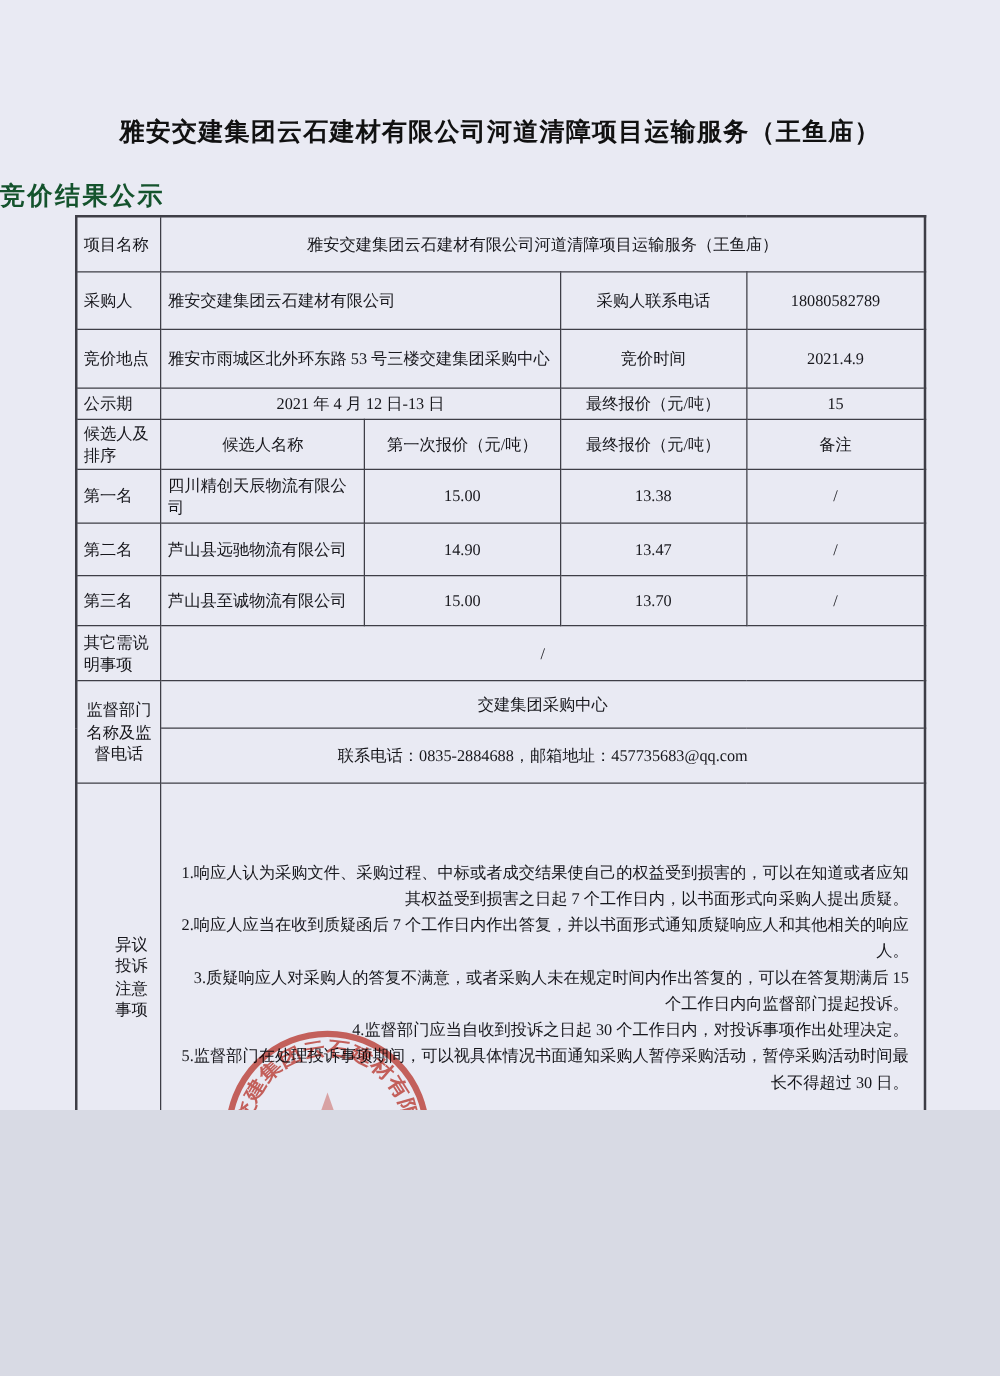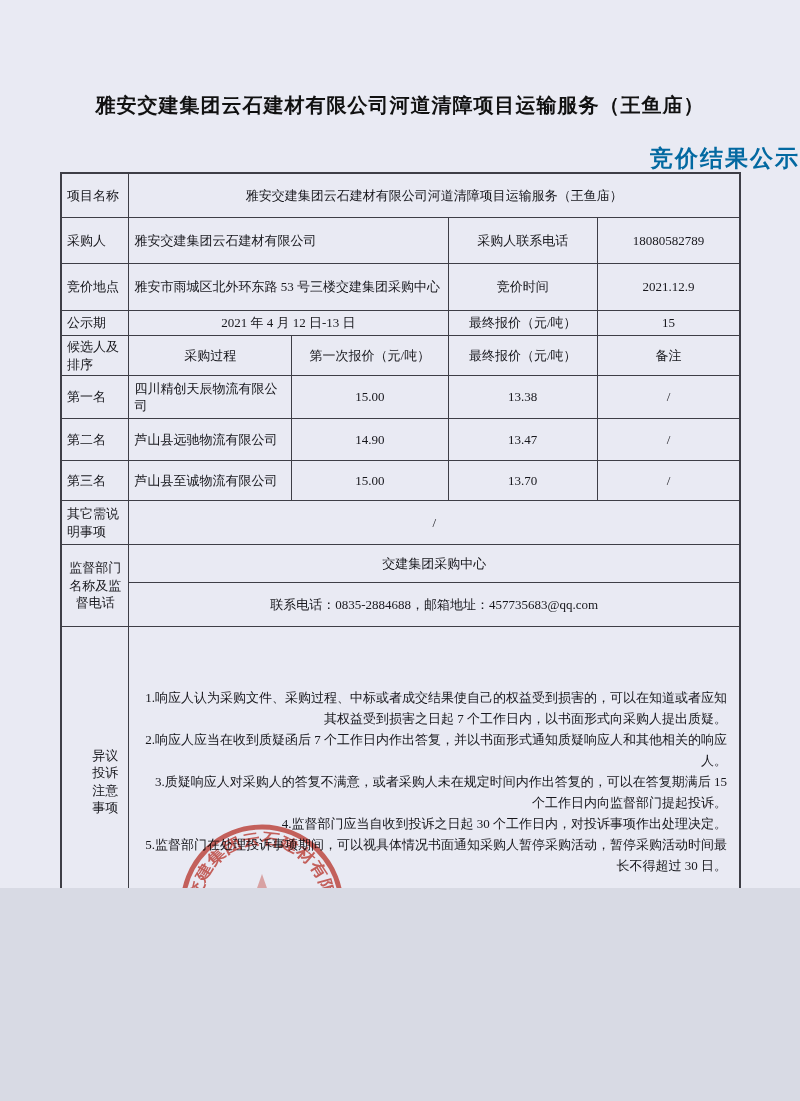--- a/index.html
+++ b/index.html
@@ -19,26 +19,26 @@
     padding-top:92px;
     text-align:center;
     font-family:"DejaVu Sans","Liberation Sans",sans-serif;
     font-weight:bold;
     font-size:20px;
     letter-spacing:1px;
     color:#111;
   }
   .doc-subtitle{
     margin-top:24px;
-    text-align:right;
+    text-align:left;
     font-family:"DejaVu Sans","Liberation Sans",sans-serif;
     font-weight:bold;
-    font-size:23px;
+    font-size:20px;
     letter-spacing:2px;
-    color:#0369a1;
+    color:#14532d;
   }
   table.main{
     position:absolute;
     left:60px;top:172px;
     width:681px;
     border-collapse:collapse;
     table-layout:fixed;
     font-size:13px;
     color:#17171c;
   }
@@ -120,31 +120,31 @@
       <tr class="r2">
         <td class="lab">采购人</td>
         <td class="l" colspan="2">雅安交建集团云石建材有限公司</td>
         <td class="c">采购人联系电话</td>
         <td class="c">18080582789</td>
       </tr>
       <tr class="r3">
         <td class="lab">竞价地点</td>
         <td class="l" colspan="2">雅安市雨城区北外环东路 53 号三楼交建集团采购中心</td>
         <td class="c">竞价时间</td>
-        <td class="c">2021.12.9</td>
+        <td class="c">2021.4.9</td>
       </tr>
       <tr class="r4">
         <td class="lab">公示期</td>
         <td class="c" colspan="2">2021 年 4 月 12 日-13 日</td>
         <td class="c">最终报价（元/吨）</td>
         <td class="c">15</td>
       </tr>
       <tr class="r5">
         <td class="lab">候选人及排序</td>
-        <td class="c">采购过程</td>
+        <td class="c">候选人名称</td>
         <td class="c">第一次报价（元/吨）</td>
         <td class="c">最终报价（元/吨）</td>
         <td class="c">备注</td>
       </tr>
       <tr class="r6">
         <td class="lab">第一名</td>
         <td class="l">四川精创天辰物流有限公司</td>
         <td class="c">15.00</td>
         <td class="c">13.38</td>
         <td class="c">/</td>

